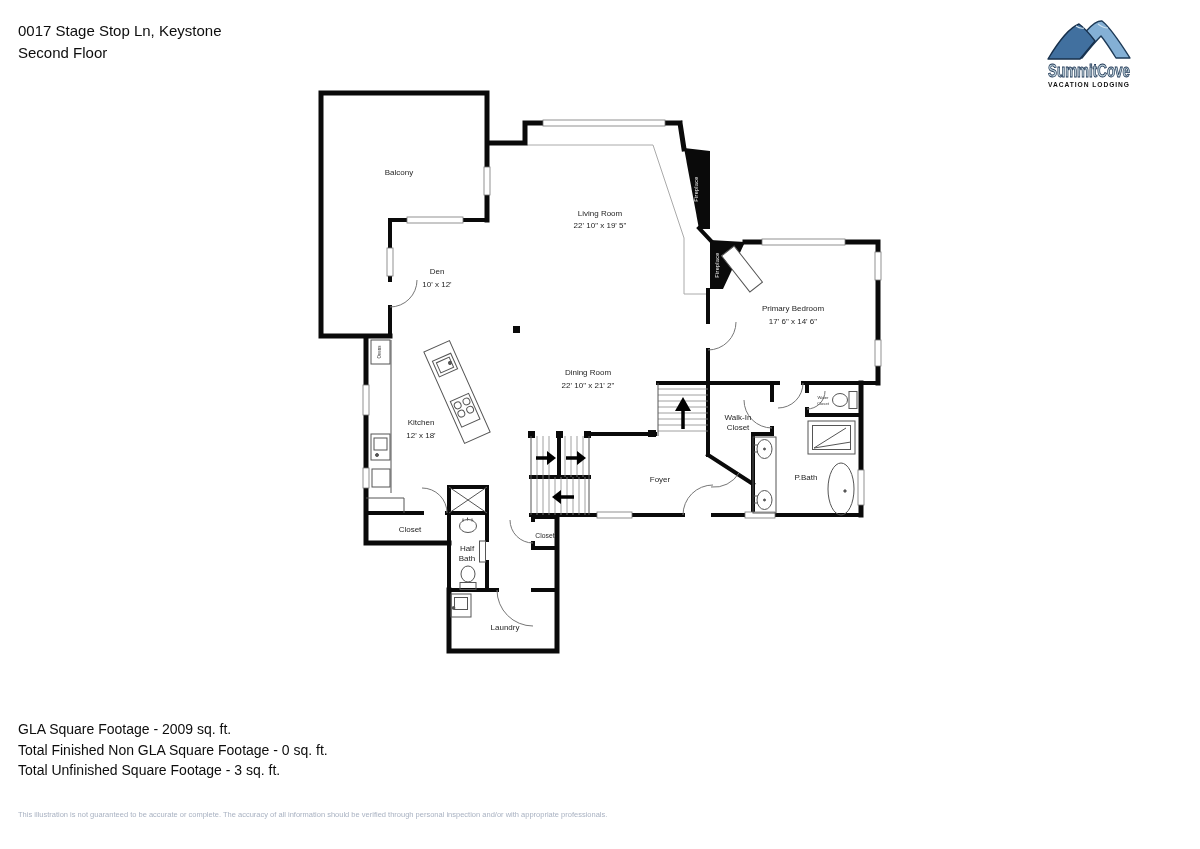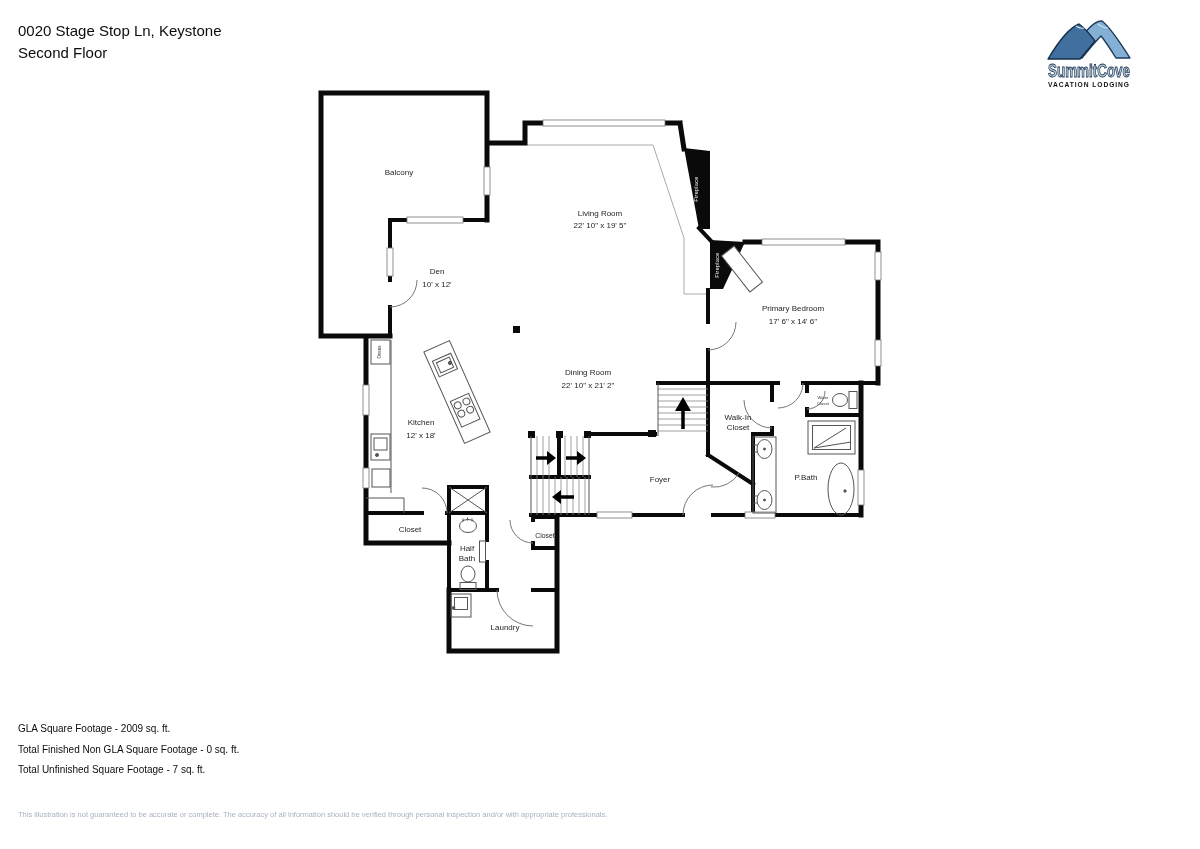--- a/index.html
+++ b/index.html
@@ -1,36 +1,36 @@
 <!DOCTYPE html>
 <html><head>
 <meta charset="utf-8">
 <style>
   html,body{margin:0;padding:0;background:#fff;}
   .page{position:relative;width:1200px;height:849px;background:#fff;overflow:hidden;
         font-family:"Liberation Sans",sans-serif;color:#111;}
   .hdr{position:absolute;left:18px;top:20px;font-size:15px;line-height:21.5px;color:#0d0d0d;}
   .logo{position:absolute;left:1021px;top:12px;width:86px;height:78px;margin-left:25px;}
   .plan-svg{position:absolute;left:0;top:0;width:1200px;height:849px;}
-  .summary{position:absolute;left:18px;top:719px;font-size:10px;line-height:20.6px;color:#0d0d0d;}
+  .summary{position:absolute;left:18px;top:719px;font-size:14px;line-height:20.6px;color:#0d0d0d;}
   .disclaimer{position:absolute;left:18px;top:808px;font-size:7.5px;line-height:13.6px;color:#a9b2c2;}
   svg text{font-family:"Liberation Sans",sans-serif;}
   .room-label{font-size:8px;fill:#1f1f1f;}
   .small-label{font-size:6.8px;fill:#1f1f1f;}
   .tiny-label{font-size:4.2px;fill:#333;}
   .fp-label{font-size:5.5px;fill:#ffffff;letter-spacing:.3px;}
   .ovens-label{font-size:4.5px;fill:#333;}
 </style>
 </head>
 <body>
 
 <div class="page">
 
   <div class="hdr">
-    <div>0020 Stage Stop Ln, Keystone</div>
+    <div>0017 Stage Stop Ln, Keystone</div>
     <div>Second Floor</div>
   </div>
 
   <div class="logo">
     <svg width="86" height="78" viewBox="0 0 86 78">
       <path d="M22,46 Q44,8 56,9 Q65,16 84,46 L70,46 Q60,30 55,24 Q48,31 36,46 Z" fill="#84b0d5" stroke="#1d3a57" stroke-width="1.4" stroke-linejoin="round"></path>
       <path d="M2,47 Q20,17 33,12 Q40,17 49,29 L34,47 Z" fill="#41709f" stroke="#17304c" stroke-width="1.4" stroke-linejoin="round"></path>
       <path d="M30,14 q4,3 8,2" fill="none" stroke="#cfe2ef" stroke-width="1.2"></path>
       <path d="M52,12 q5,4 10,4" fill="none" stroke="#cfe2ef" stroke-width="1.2"></path>
       <text x="43" y="65" text-anchor="middle" font-family="DejaVu Serif, serif" font-weight="bold" font-size="18" fill="#bdd0da" stroke="#1b3352" stroke-width="0.85" textLength="82" lengthAdjust="spacingAndGlyphs">SummitCove</text>
@@ -203,20 +203,20 @@
       <text class="tiny-label" x="823" y="404.5">Closet</text>
       <text class="fp-label" transform="translate(697.5,189) rotate(-90)">Fireplace</text>
       <text class="fp-label" transform="translate(719,265) rotate(-90)">Fireplace</text>
       <text class="ovens-label" transform="translate(381,352) rotate(-90)">Ovens</text>
     </g>
   </svg>
 
   <div class="summary">
     <div>GLA Square Footage - 2009 sq. ft.</div>
     <div>Total Finished Non GLA Square Footage - 0 sq. ft.</div>
-    <div>Total Unfinished Square Footage - 7 sq. ft.</div>
+    <div>Total Unfinished Square Footage - 3 sq. ft.</div>
   </div>
 
   <div class="disclaimer">
     <div>This illustration is not guaranteed to be accurate or complete. The accuracy of all information should be verified through personal inspection and/or with appropriate professionals.</div>
   </div>
 
 </div>
 
 </body></html>

